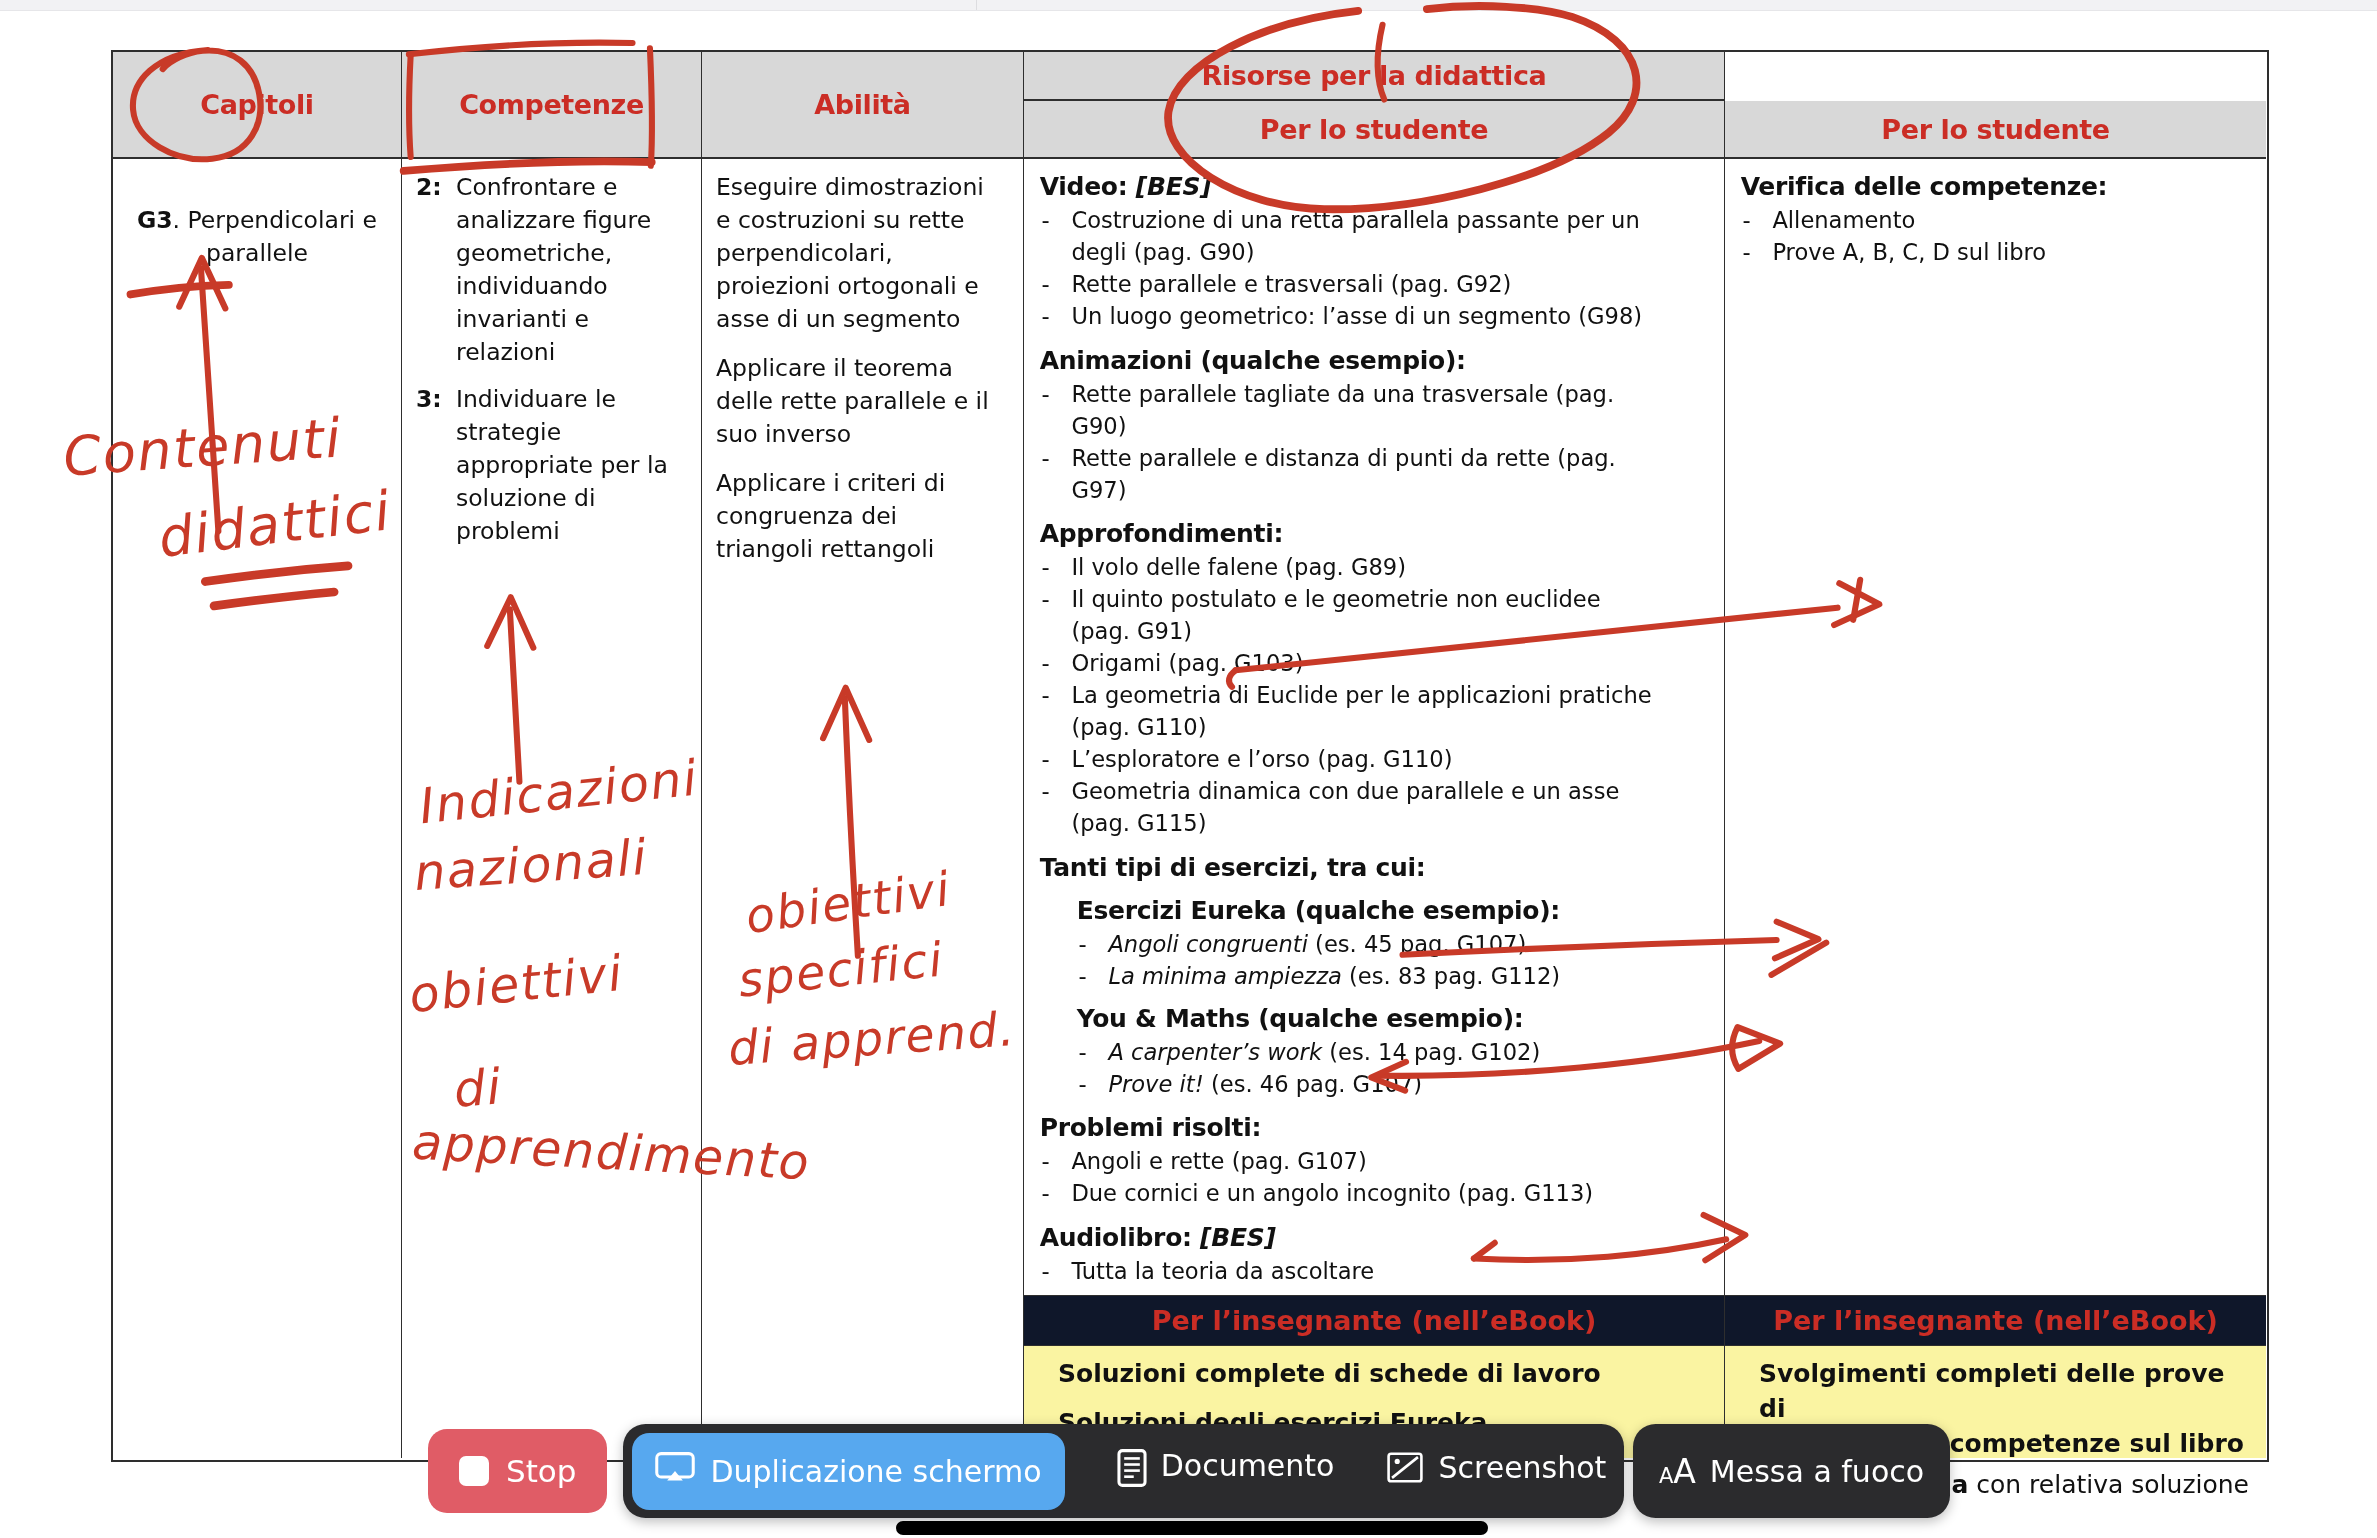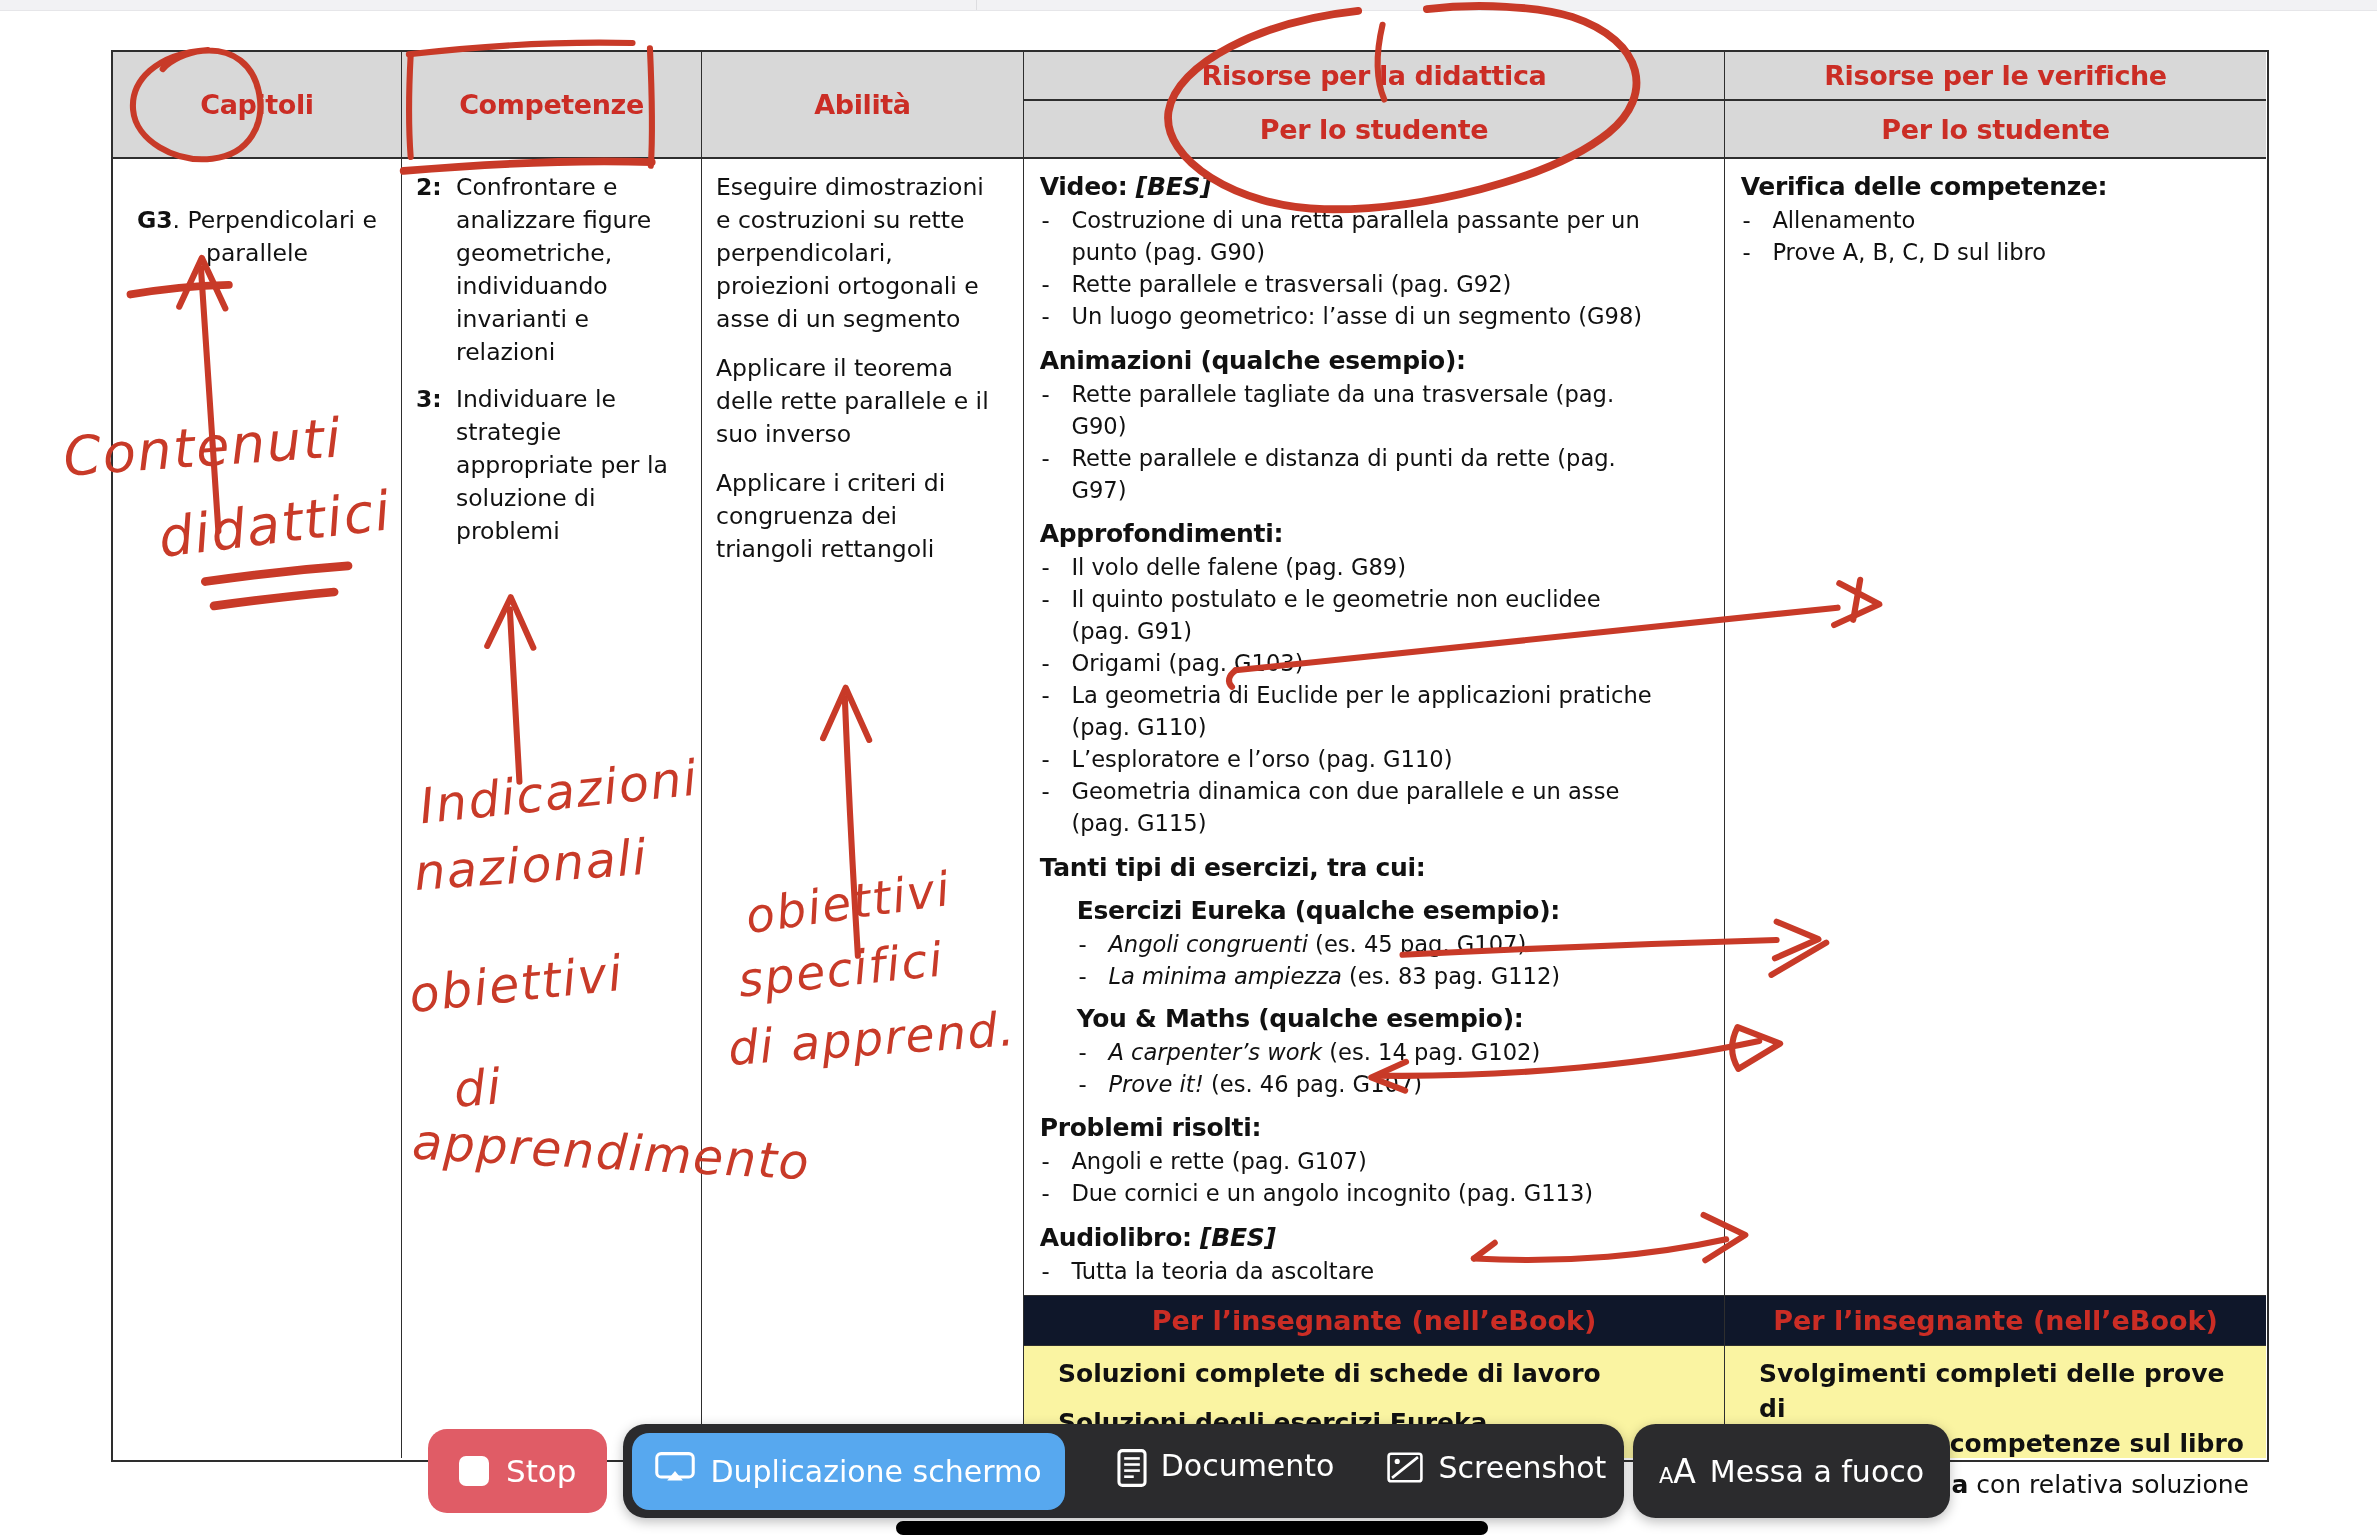--- a/index.html
+++ b/index.html
@@ -75,23 +75,20 @@
   </div>
   <div class="cell head" style="left:289px;top:0;width:300px;height:107px;">
     <span>Competenze</span>
   </div>
   <div class="cell head" style="left:589px;top:0;width:322px;height:107px;">
     <span>Abilità</span>
   </div>
   <div class="cell head" style="left:911px;top:0;width:701px;height:49px;">
     <span>Risorse per la didattica</span>
   </div>
-  <div class="cell head norb" style="left:1612px;top:0;width:541px;height:49px;">
-    <span>Risorse per le verifiche</span>
-  </div>
   <div class="cell head" style="left:911px;top:49px;width:701px;height:58px;">
     <span>Per lo studente</span>
   </div>
   <div class="cell head norb" style="left:1612px;top:49px;width:541px;height:58px;">
     <span>Per lo studente</span>
   </div>
 
   <div class="cell c1body nobb" style="left:0;top:107px;width:289px;height:1299px;">
     <span style="font-weight:bold;">G3</span><span>. Perpendicolari e
 parallele</span>
@@ -135,21 +132,21 @@
       </div>
   </div>
 
   <div class="cell c45body" style="left:911px;top:107px;width:701px;height:1137px;">
     <div id="didattica-sections">
         <div class="sec">
           <div class="sec-title">Video:<span class="bes"> [BES]</span></div>
           <div class="li">
             <span class="dash">-</span>
             <span class="litext">Costruzione di una retta parallela passante per un
-punto (pag. G90)</span>
+degli (pag. G90)</span>
           </div>
           <div class="li">
             <span class="dash">-</span>
             <span class="litext">Rette parallele e trasversali (pag. G92)</span>
           </div>
           <div class="li">
             <span class="dash">-</span>
             <span class="litext">Un luogo geometrico: l’asse di un segmento (G98)</span>
           </div>
         </div>

